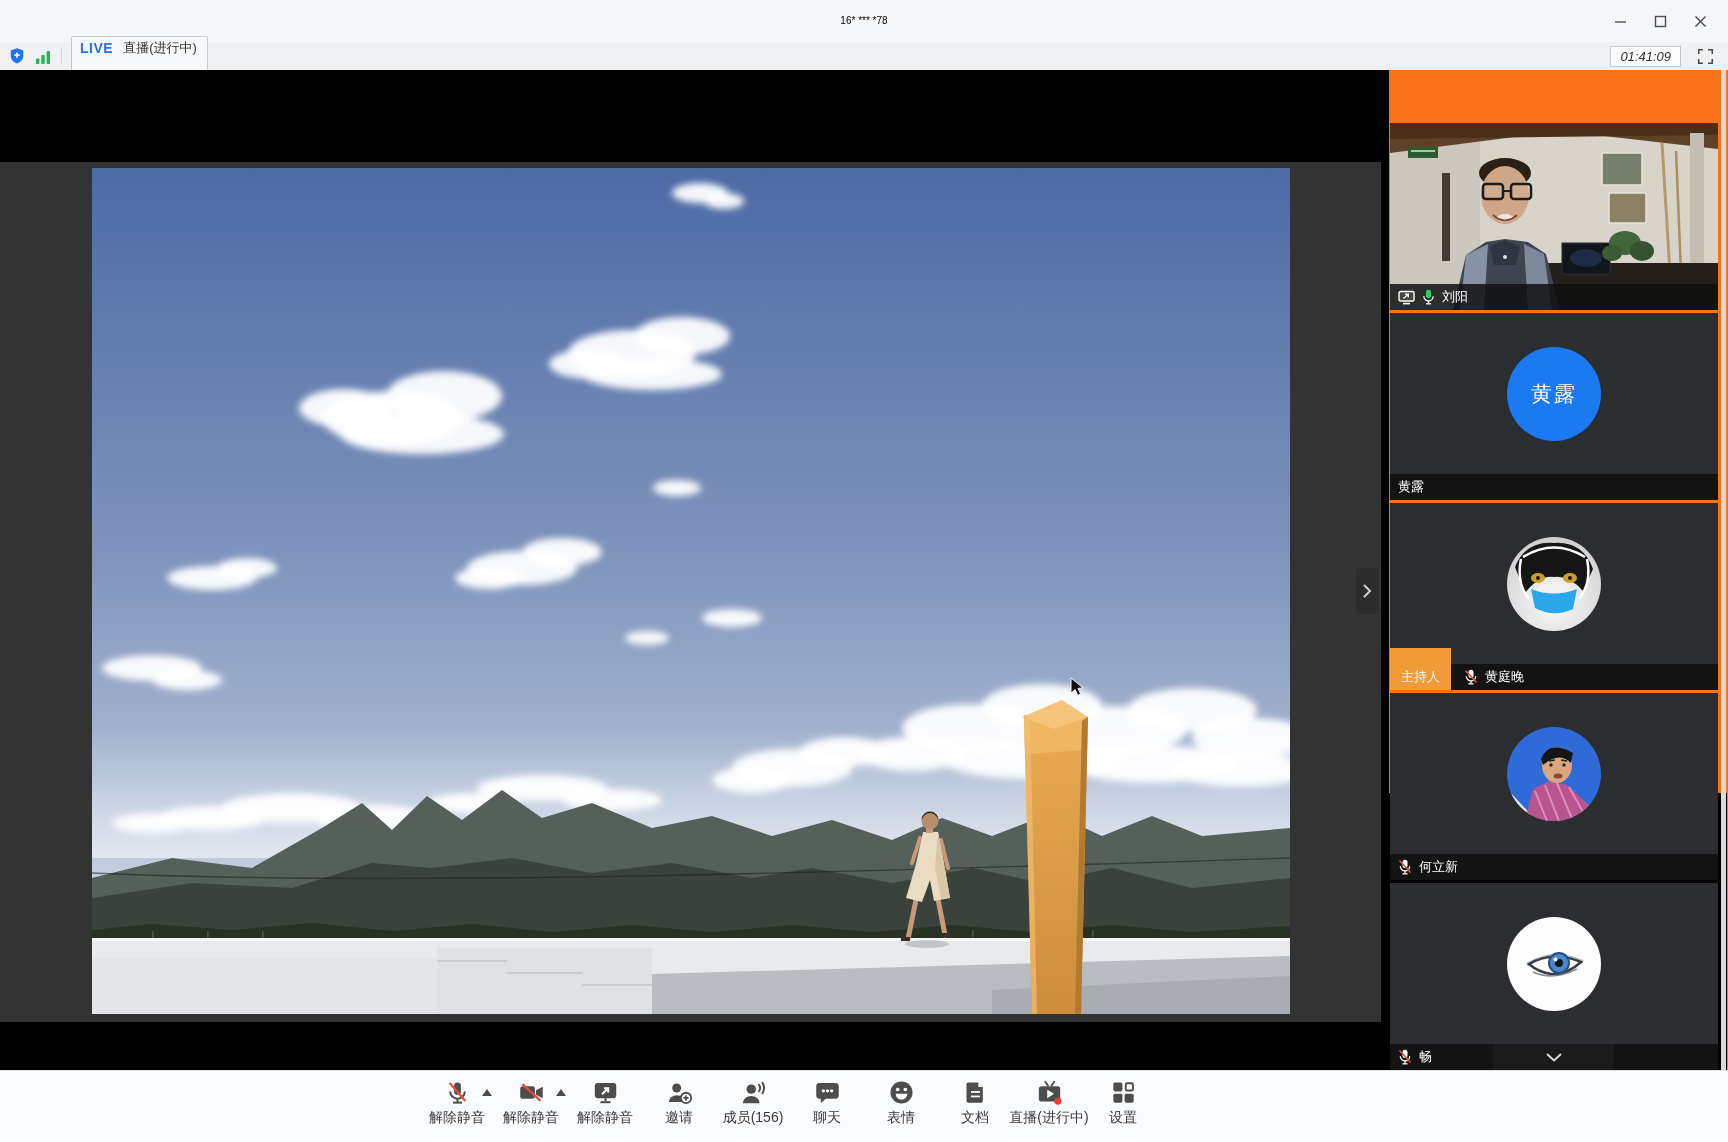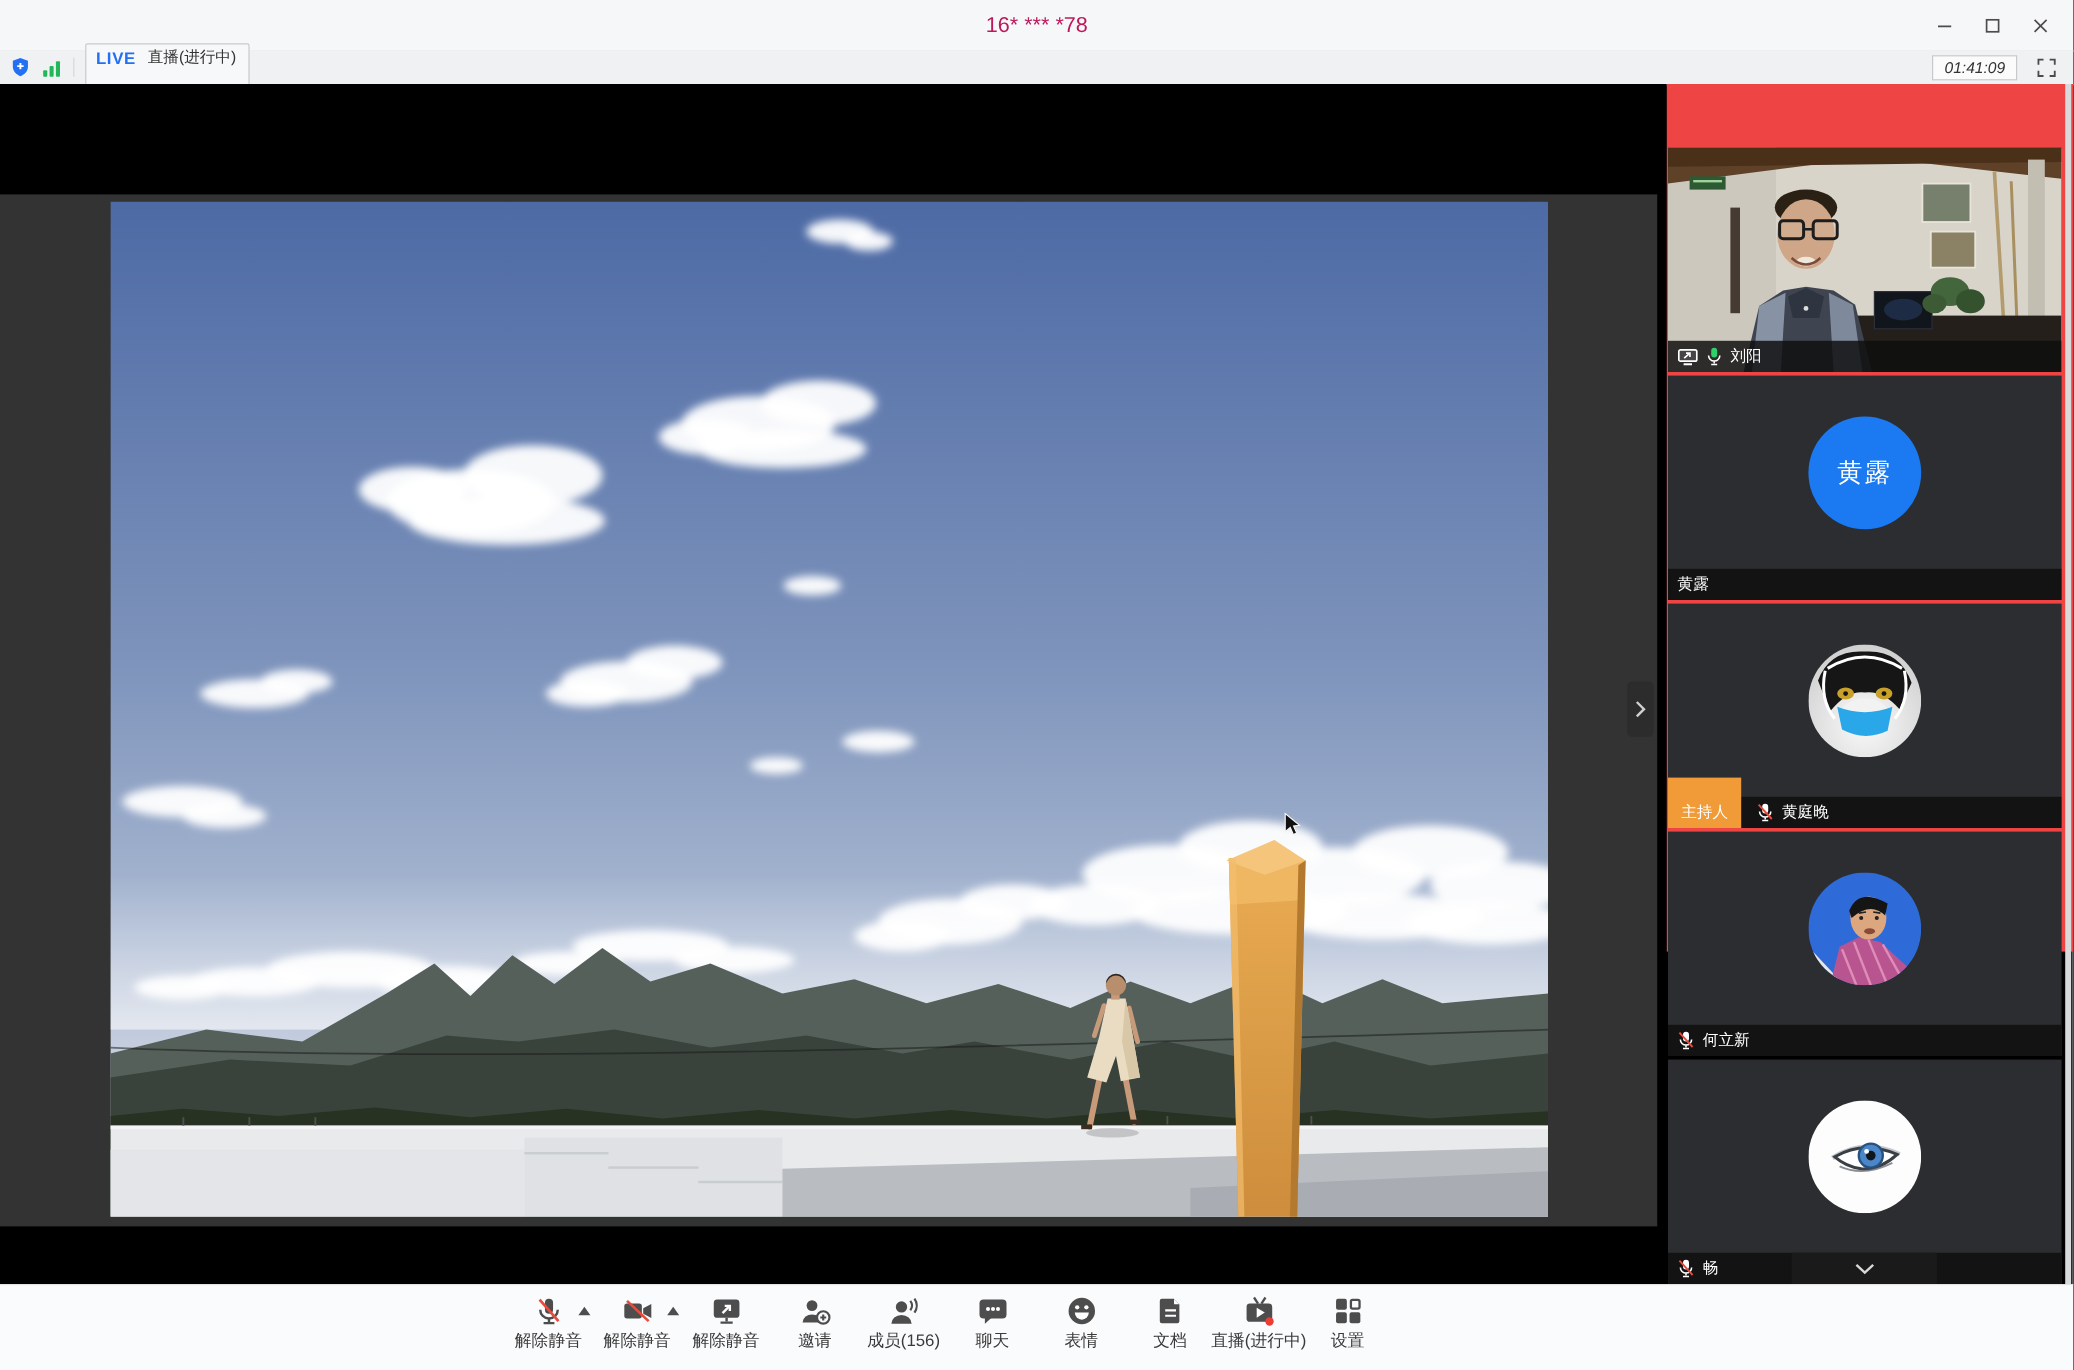--- a/index.html
+++ b/index.html
@@ -3,40 +3,40 @@
 <meta charset="utf-8">
 <style>
   html,body{margin:0;padding:0;background:#222;}
   .win{
     position:relative;width:1728px;height:1142px;overflow:hidden;
     background:#000;font-family:"Liberation Sans",sans-serif;
     box-shadow:inset 0 0 0 1px #9aa0a6;
   }
   
   .titlebar{position:absolute;left:0;top:0;width:1728px;height:42px;background:#f6f7f8;border-bottom:1px solid #e3e4e6;}
-  .titlebar .title{position:absolute;left:0;right:0;top:0;height:42px;line-height:42px;text-align:center;font-size:18px;color:#be185d;}
+  .titlebar .title{position:absolute;left:0;right:0;top:0;height:42px;line-height:42px;text-align:center;font-size:10px;color:#000000;}
   .win-controls{position:absolute;right:8px;top:0;height:42px;display:flex;align-items:center;}
   .win-btn{width:40px;height:42px;display:flex;align-items:center;justify-content:center;cursor:default;}
   
   .statusbar{position:absolute;left:0;top:42px;width:1728px;height:28px;background:#f0f1f3;border-bottom:1px solid #d9dbde;}
   .sb-left{position:absolute;left:8px;top:0;height:28px;display:flex;align-items:center;gap:9px;}
   .sb-sep{width:1px;height:16px;background:#d7d8da;}
   .live-box{display:flex;align-items:center;gap:10px;height:21px;padding:0 10px 17px 8px;border:1px solid #c7cacd;border-radius:2px;background:#f7f8f9;}
   .live-word{color:#2470f4;font-weight:bold;font-size:14px;letter-spacing:.5px;}
   .live-status{color:#333;font-size:13px;}
   .sb-right{position:absolute;right:14px;top:0;height:28px;display:flex;align-items:center;gap:16px;font-style:italic;}
   .timer-box{height:19px;line-height:19px;padding:0 9px;border:1px solid #c7cacd;background:#fbfbfc;font-size:13px;color:#333;}
   
   .stage{position:absolute;left:0;top:70px;width:1389px;height:1000px;background:#000;}
   .stage-inner{position:absolute;left:0;top:92px;width:1381px;height:860px;background:#333333;}
   .stage-video{position:absolute;left:92px;top:98px;width:1198px;height:846px;}
   .collapse-btn{position:absolute;left:1356px;top:498px;width:22px;height:46px;background:#2c2c2c;border-radius:4px;display:flex;align-items:center;justify-content:center;cursor:pointer;}
   .cursor{position:absolute;left:1070px;top:607px;width:14px;height:21px;pointer-events:none;}
   
-  .sidebar{position:absolute;left:1389px;top:70px;width:339px;height:723px;background:#ef4444;}
+  .sidebar{position:absolute;left:1389px;top:70px;width:339px;height:723px;background:#f97316;}
   .tile{position:absolute;left:1px;width:328px;height:187px;background:#2b2d30;overflow:hidden;}
   .tile.t1{top:53px;box-shadow:inset 0 0 0 2px #c9944a;}
   .tile.t2{top:243px;}
   .tile.t3{top:433px;}
   .tile.t4{top:623px;}
   .tile.t5{top:813px;}
   .tile video,.tile svg.tilebg{position:absolute;left:0;top:0;}
   .avatar{position:absolute;left:50%;top:34px;transform:translateX(-50%);width:94px;height:94px;border-radius:50%;overflow:hidden;}
   .avatar-blue{background:#1b7af2;display:flex;align-items:center;justify-content:center;}
   .avatar-blue span{color:#fff;font-size:21px;letter-spacing:2px;}

